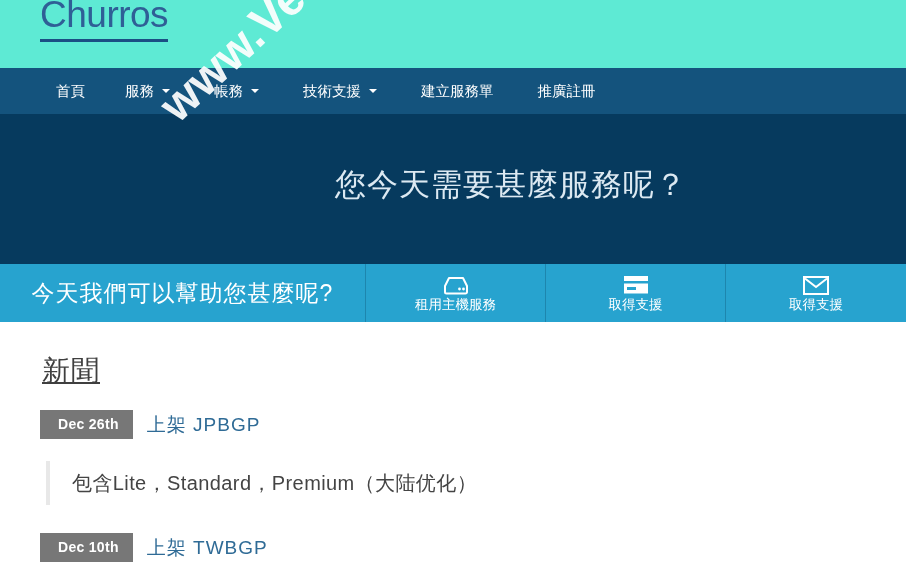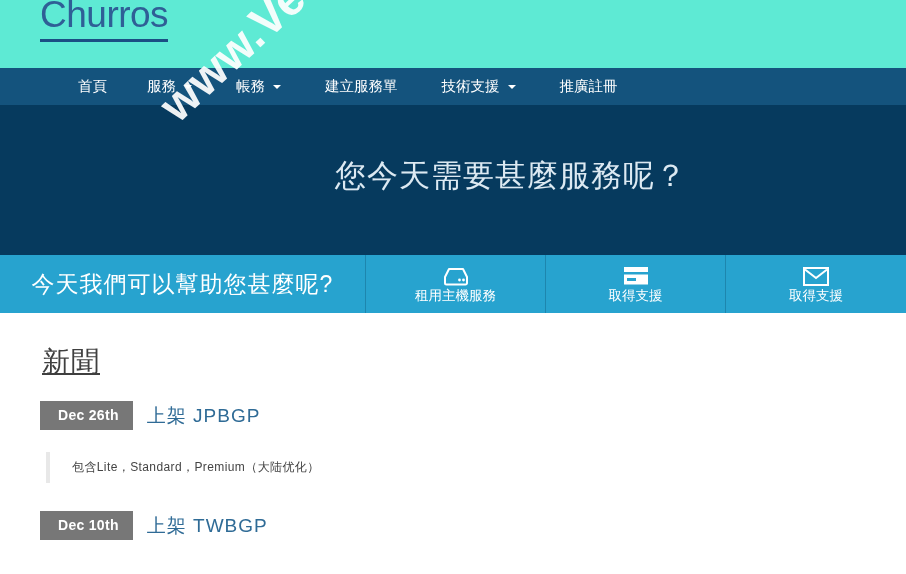--- a/index.html
+++ b/index.html
@@ -29,25 +29,25 @@
     letter-spacing: -0.5px;
     color: #2f5f96;
     text-decoration: none;
     border-bottom: 3px solid #1b4f84;
     padding-bottom: 1px;
     font-weight: 400;
   }
 
   
   .navbar {
-    height: 37px;
+    height: 46px;
     background: #14537d;
     display: flex;
     align-items: center;
-    padding-left: 68px;
+    padding-left: 46px;
     position: relative;
     z-index: 3;
   }
   .nav-item {
     color: #ffffff;
     font-size: 14.5px;
     line-height: 1;
     margin-right: 24px;
     padding: 6px 10px;
     text-decoration: none;
@@ -171,21 +171,21 @@
     text-decoration: none;
     letter-spacing: 1px;
     white-space: nowrap;
     cursor: pointer;
   }
   .news-body {
     border-left: 4px solid #e8e8e8;
     margin: 22px 0 28px 6px;
     padding: 6px 0 6px 22px;
     color: #444444;
-    font-size: 12px;
+    font-size: 20px;
     line-height: 1.6;
     letter-spacing: 0.4px;
   }
 </style>
 </head>
 <body>
 
 <div class="page">
 
   <div class="header">
@@ -198,25 +198,25 @@
     </a>
     <a class="nav-item" href="#">
       <span>服務</span>
       <span class="caret"></span>
     </a>
     <a class="nav-item" href="#">
       <span>帳務</span>
       <span class="caret"></span>
     </a>
     <a class="nav-item" href="#">
-      <span>建立服務單</span>
-    </a>
-    <a class="nav-item" href="#">
       <span>技術支援</span>
       <span class="caret"></span>
+    </a>
+    <a class="nav-item" href="#">
+      <span>建立服務單</span>
     </a>
     <a class="nav-item" href="#">
       <span>推廣註冊</span>
     </a>
   </div>
 
   <div class="hero">
     <div class="hero-title">您今天需要甚麼服務呢？</div>
   </div>
 

